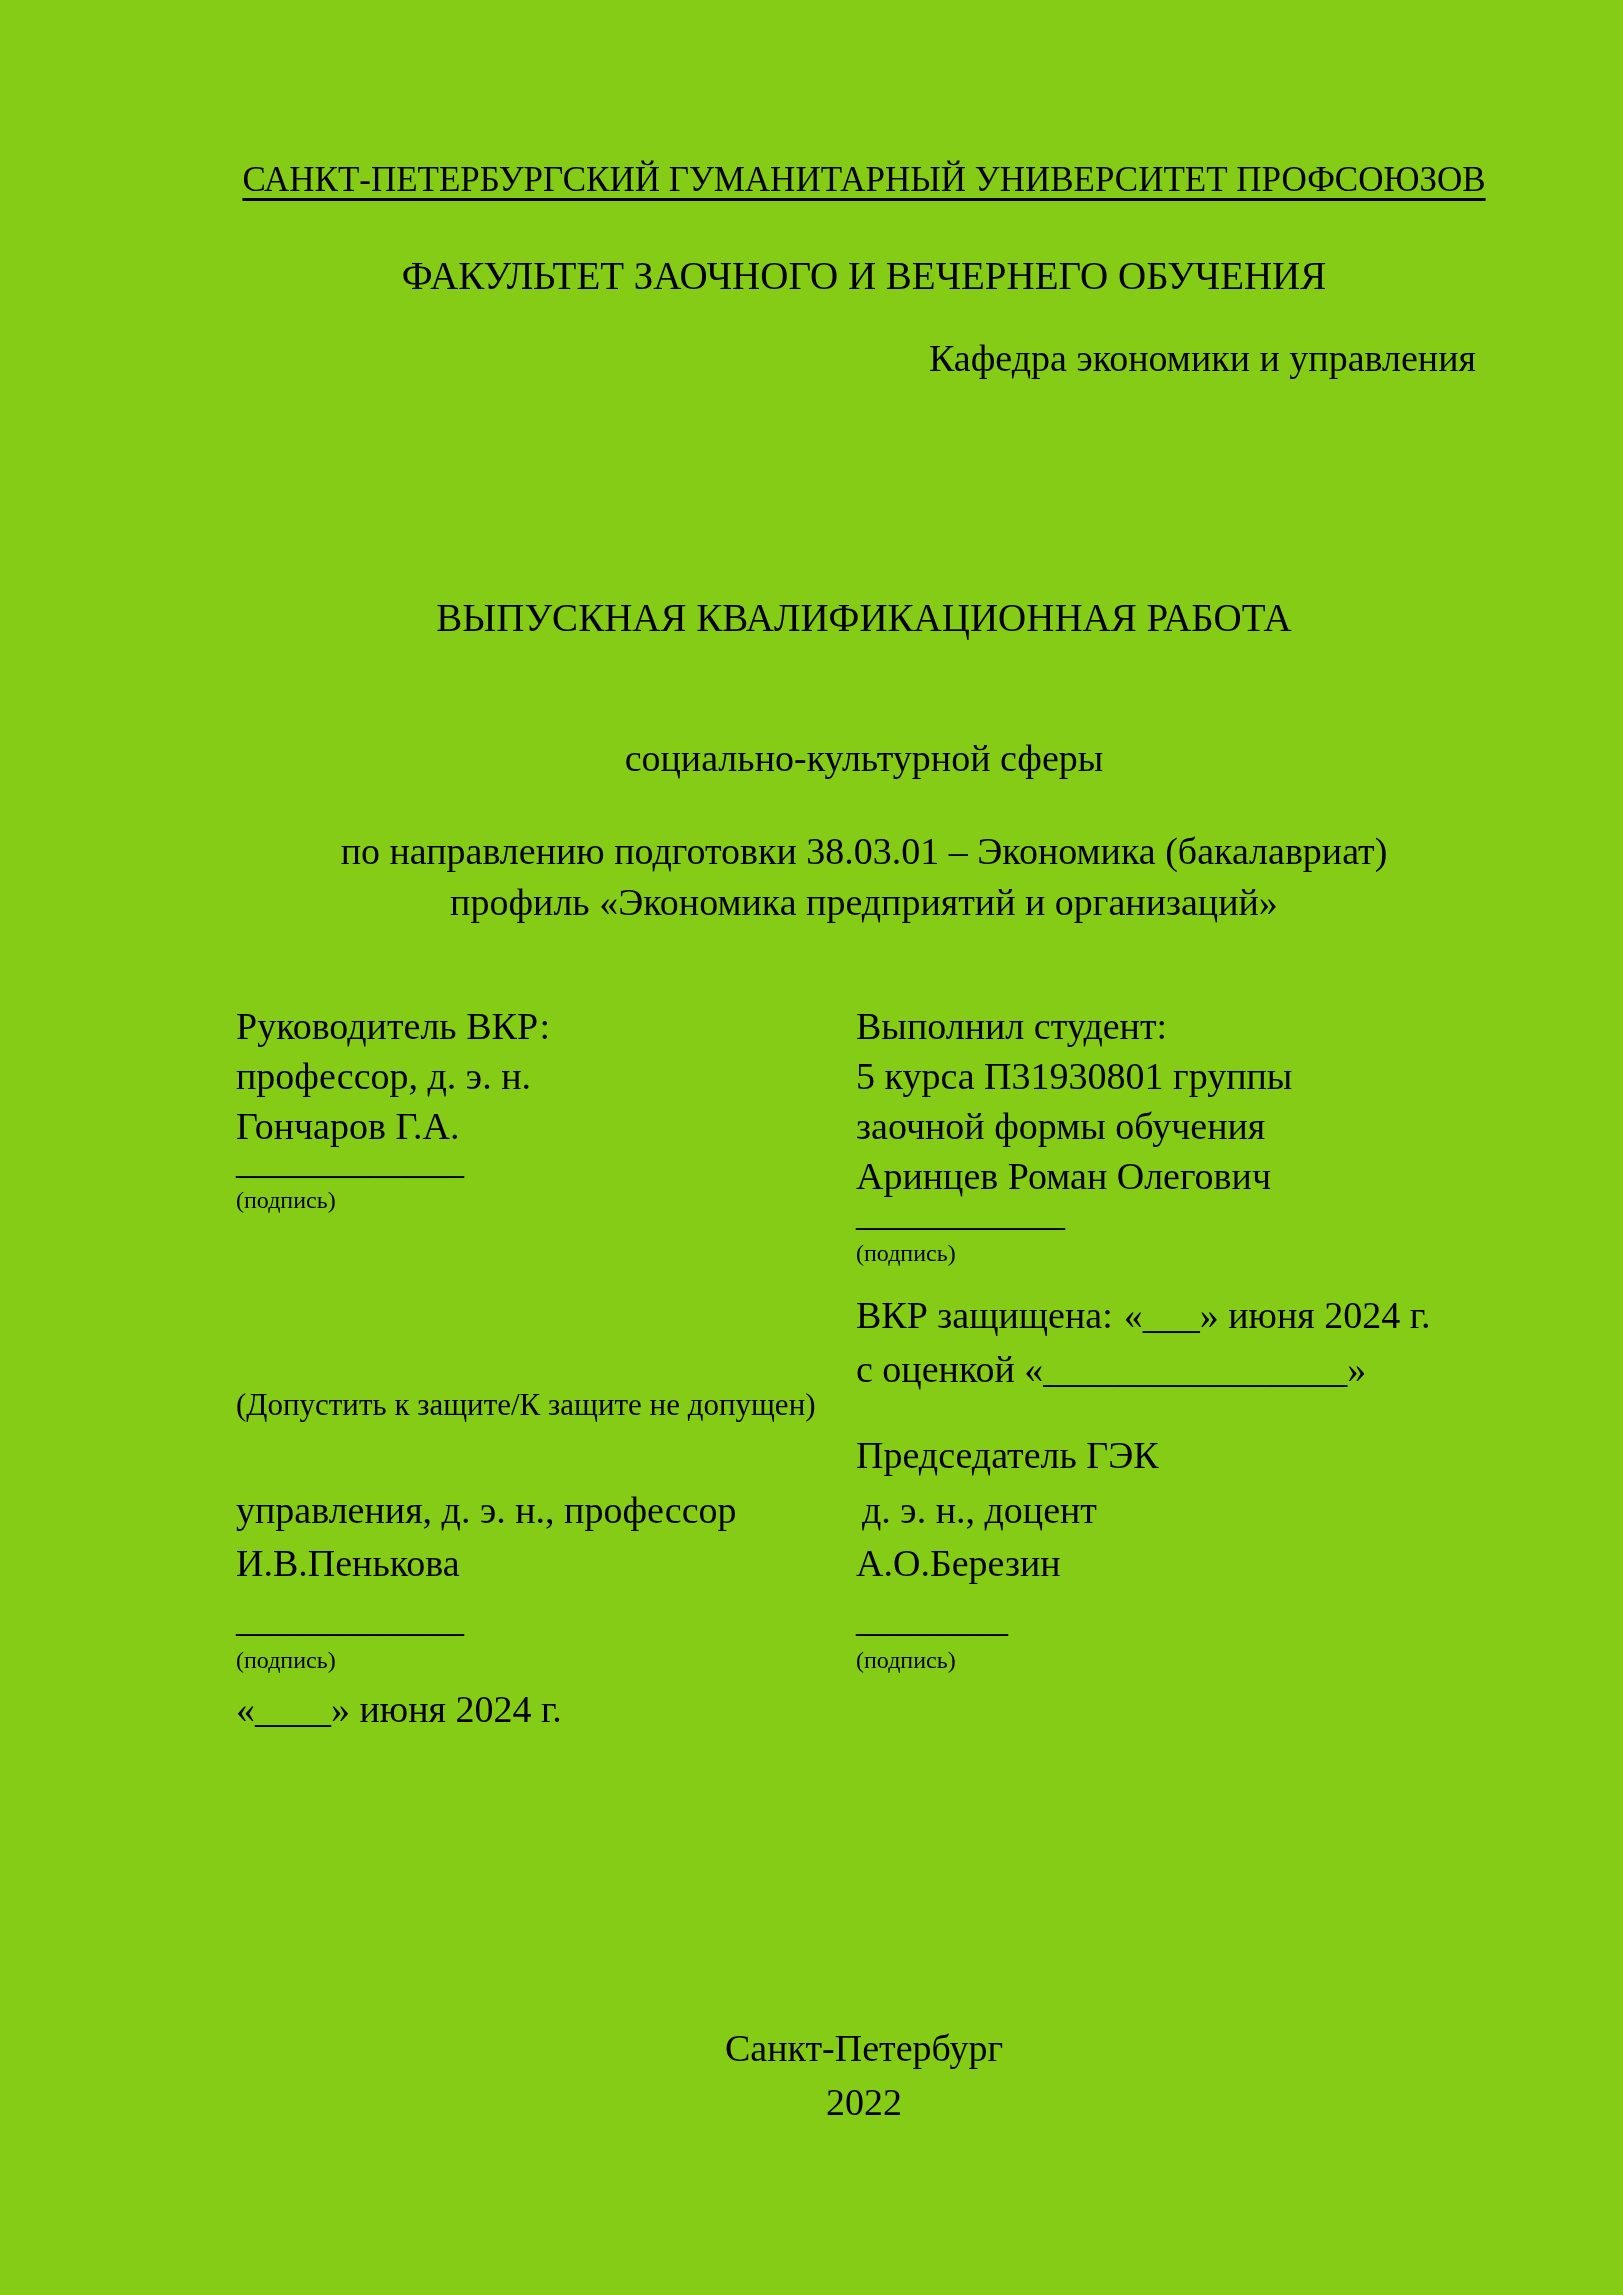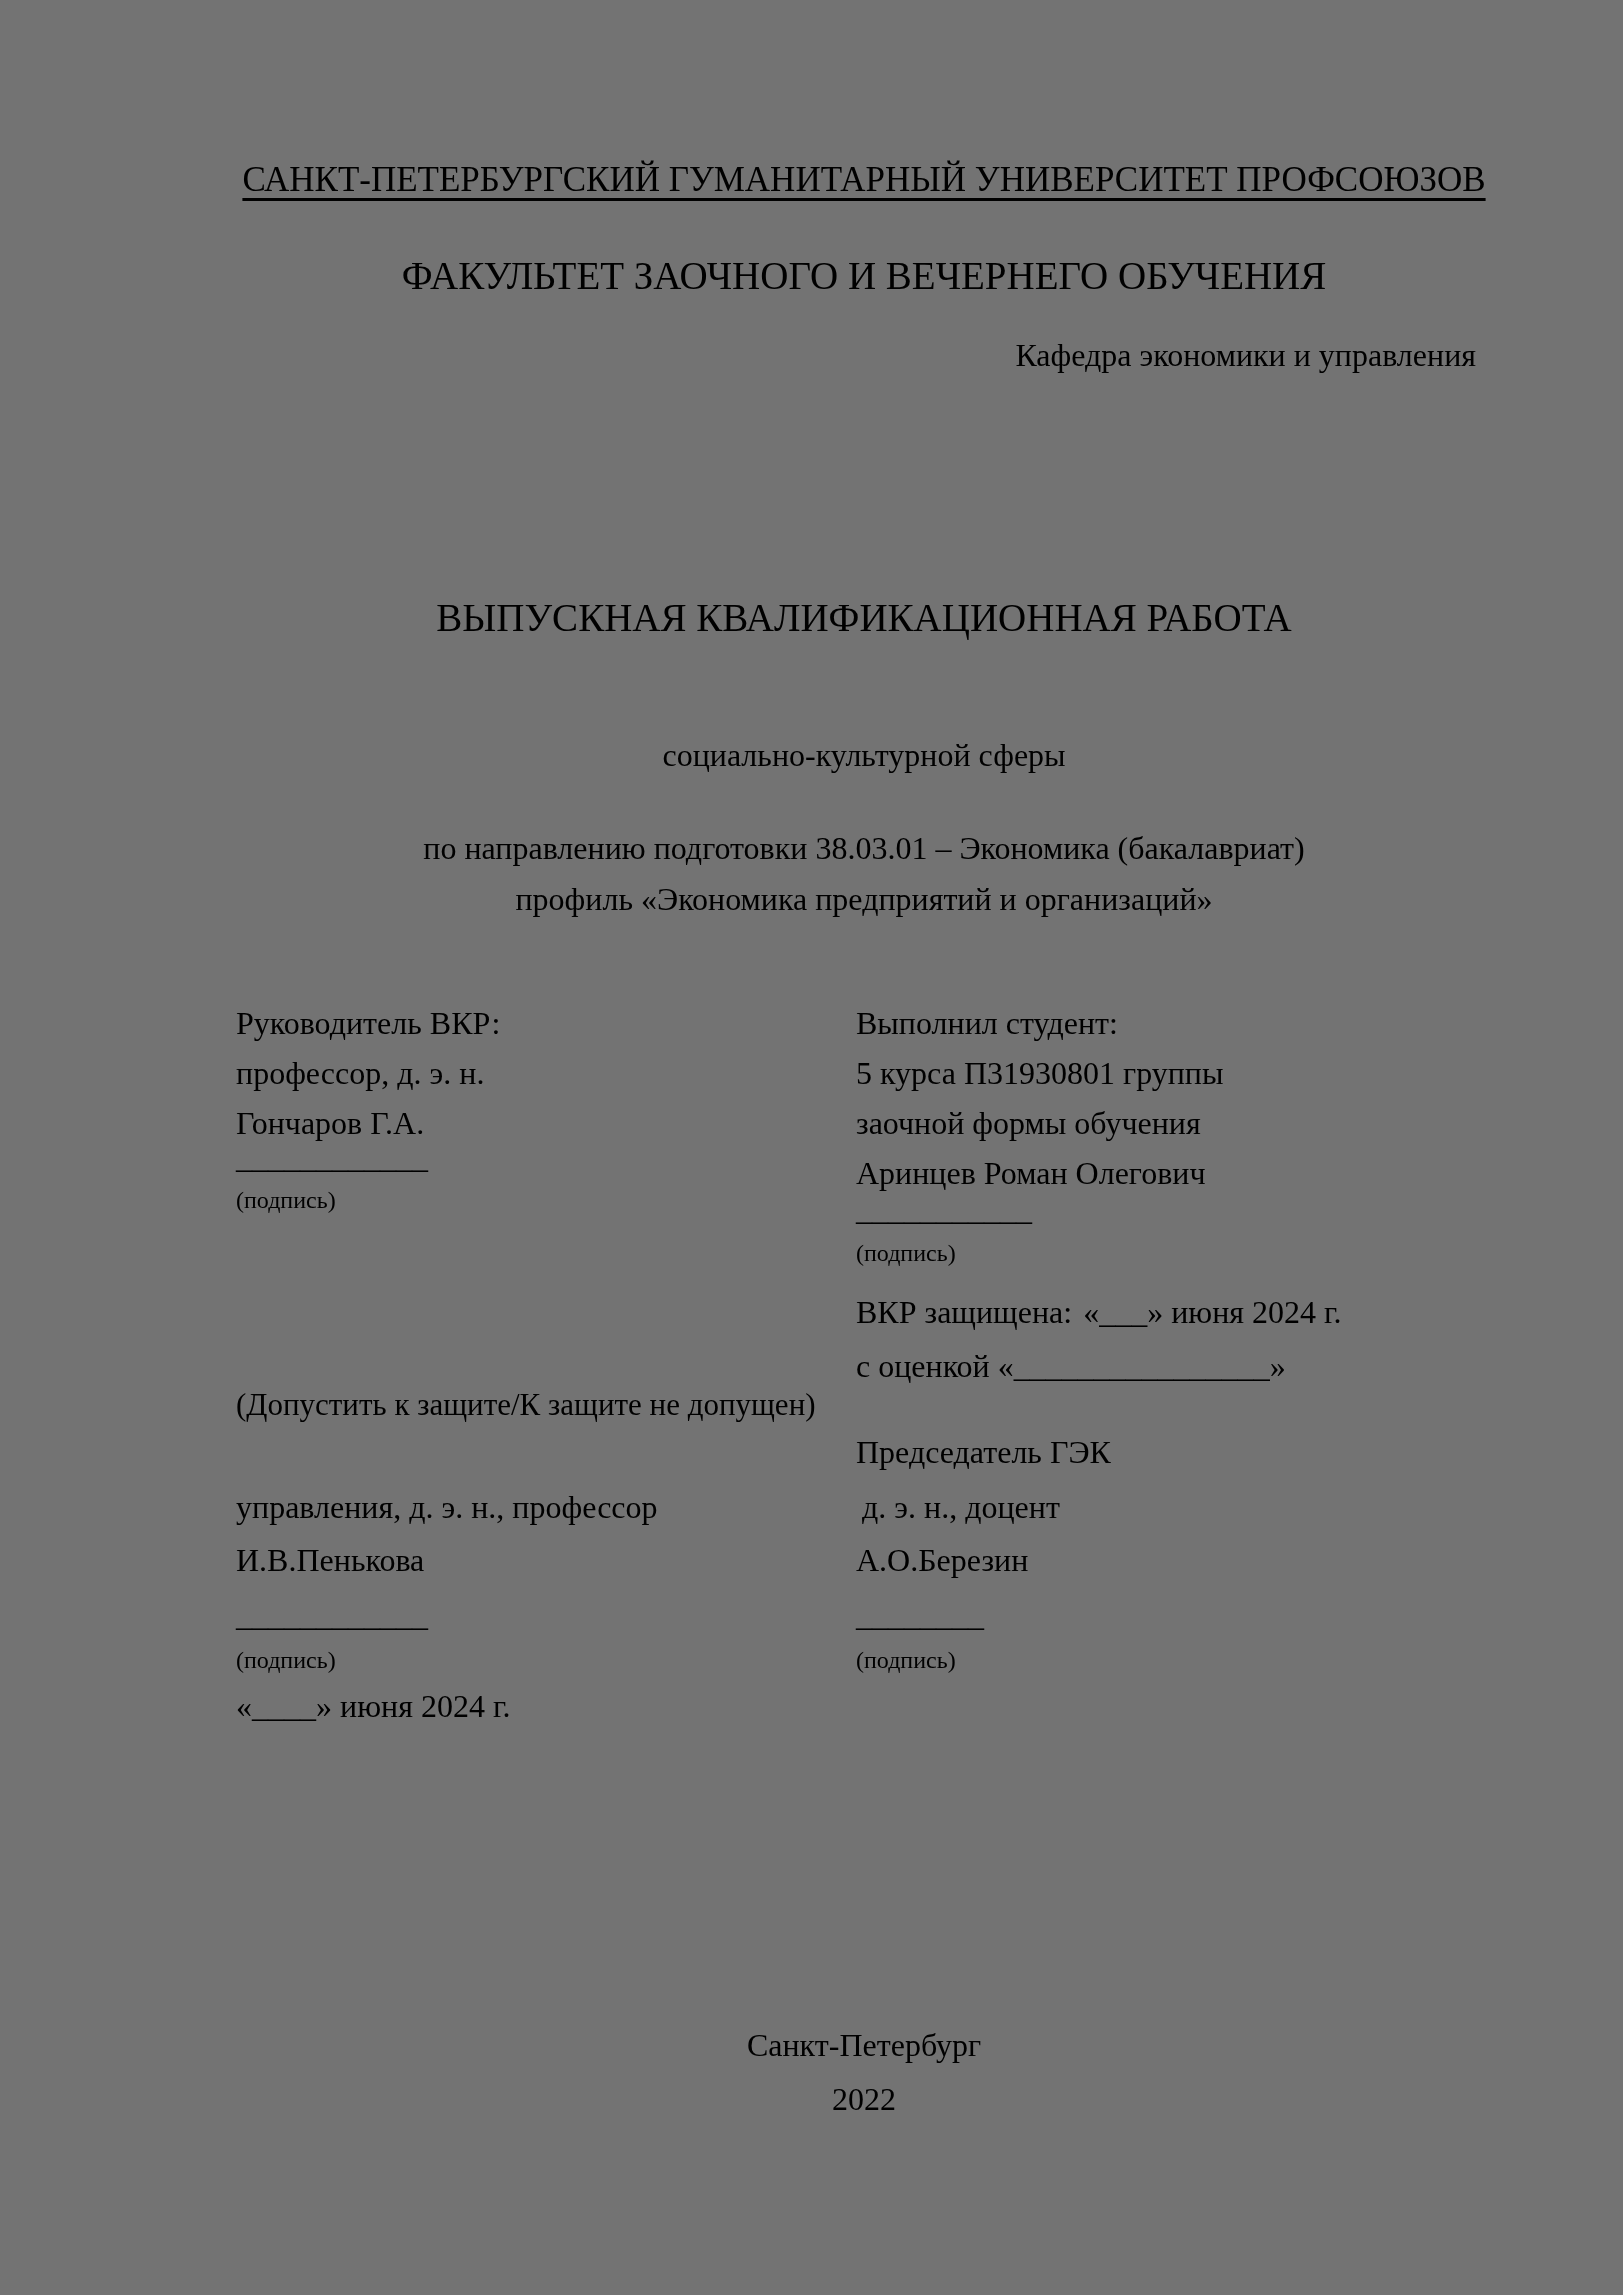--- a/index.html
+++ b/index.html
@@ -1,24 +1,24 @@
 <!DOCTYPE html>
 <html style="font-size:12.6px"><head>
 <meta charset="utf-8">
 <style>
   html,body { margin:0; padding:0; background:#ffffff; }
   .page {
     position:relative;
     width:1623px; height:2295px;
-    background:#737373;
+    background:#84cc16;
     overflow:hidden;
     font-family:"Liberation Serif","DejaVu Serif",serif;
     color:#000000;
   }
-  .line { position:absolute; white-space:nowrap; font-size:32px; line-height:1.1; }
+  .line { position:absolute; white-space:nowrap; font-size:38px; line-height:1.1; }
   .center { left:236px; width:1256px; text-align:center; }
   .rightalign { left:236px; width:1240px; text-align:right; }
   .b { font-weight:normal; }
   .fs45 { font-size:35px; }
   .fs50 { font-size:39px; }
   .small { font-size:24px; }
   .caption { font-size:31px; }
   .u { text-decoration:underline; text-underline-offset:7px; text-decoration-thickness:3.1px; }
   .gap { margin-right:11px; }
 </style>

